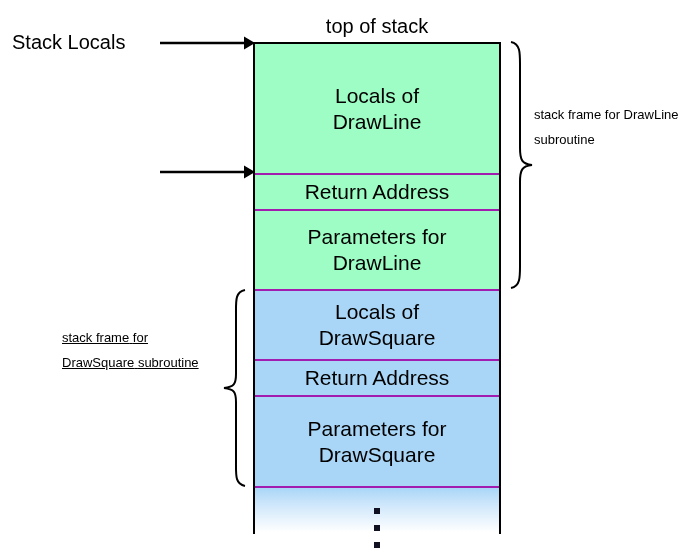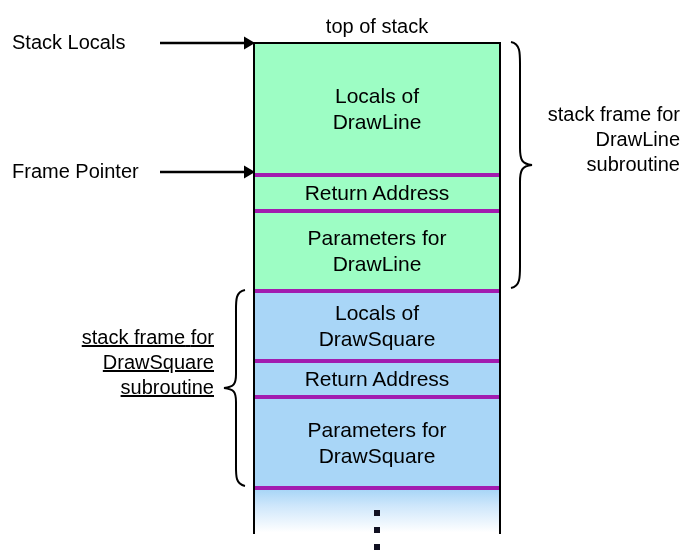--- a/index.html
+++ b/index.html
@@ -53,21 +53,21 @@
     text-align: center;
     font-size: 21px;
     line-height: 26px;
     color: #000000;
   }
   .cell-green { background: #9dfdc4; }
   .cell-blue  { background: #a9d6f7; }
   .cell-fade  {
     background: linear-gradient(to bottom, #a9d6f7 0%, #cfe7fb 35%, #ffffff 92%);
   }
-  .div-top { border-top: 4px solid #a21caf; }
+  .div-top { border-top: 2px solid #a21caf; }
 
   .cell span { display: block; }
 
   
   .vdots {
     position: absolute;
     left: 50%;
     transform: translateX(-50%);
     top: 20px;
     display: flex;
@@ -90,23 +90,23 @@
     text-align: left;
   }
   .arrow {
     position: absolute;
     height: 14px;
   }
 
   
   .brace-caption {
     position: absolute;
-    font-size: 20px;
+    font-size: 13px;
     line-height: 25px;
-    text-align: right;
+    text-align: left;
   }
   .brace-svg { position: absolute; }
 </style>
 </head>
 <body>
 
 <div id="canvas">
 
   <div class="top-caption">top of stack</div>
 
@@ -161,21 +161,20 @@
     </div>
 
   </div>
 
   <div class="ptr-label" style="left:12px; top:30px;">Stack Locals</div>
   <svg class="arrow" style="left:160px; top:35px; width:96px; height:16px;" viewBox="0 0 96 16">
     <line x1="0" y1="8" x2="84" y2="8" stroke="#000" stroke-width="2.4"></line>
     <polygon points="84,1.5 95,8 84,14.5" fill="#000"></polygon>
   </svg>
 
-  <div class="ptr-label" style="left:12px; top:159px;">Frame Pointer</div>
   <svg class="arrow" style="left:160px; top:164px; width:96px; height:16px;" viewBox="0 0 96 16">
     <line x1="0" y1="8" x2="84" y2="8" stroke="#000" stroke-width="2.4"></line>
     <polygon points="84,1.5 95,8 84,14.5" fill="#000"></polygon>
   </svg>
 
   <svg class="brace-svg" style="left:505px; top:40px; width:30px; height:250px;" viewBox="0 0 30 250" preserveAspectRatio="none">
     <path d="M 6 2
              C 16 4, 15 14, 15 30
              L 15 108
              C 15 120, 17 124, 27 125

